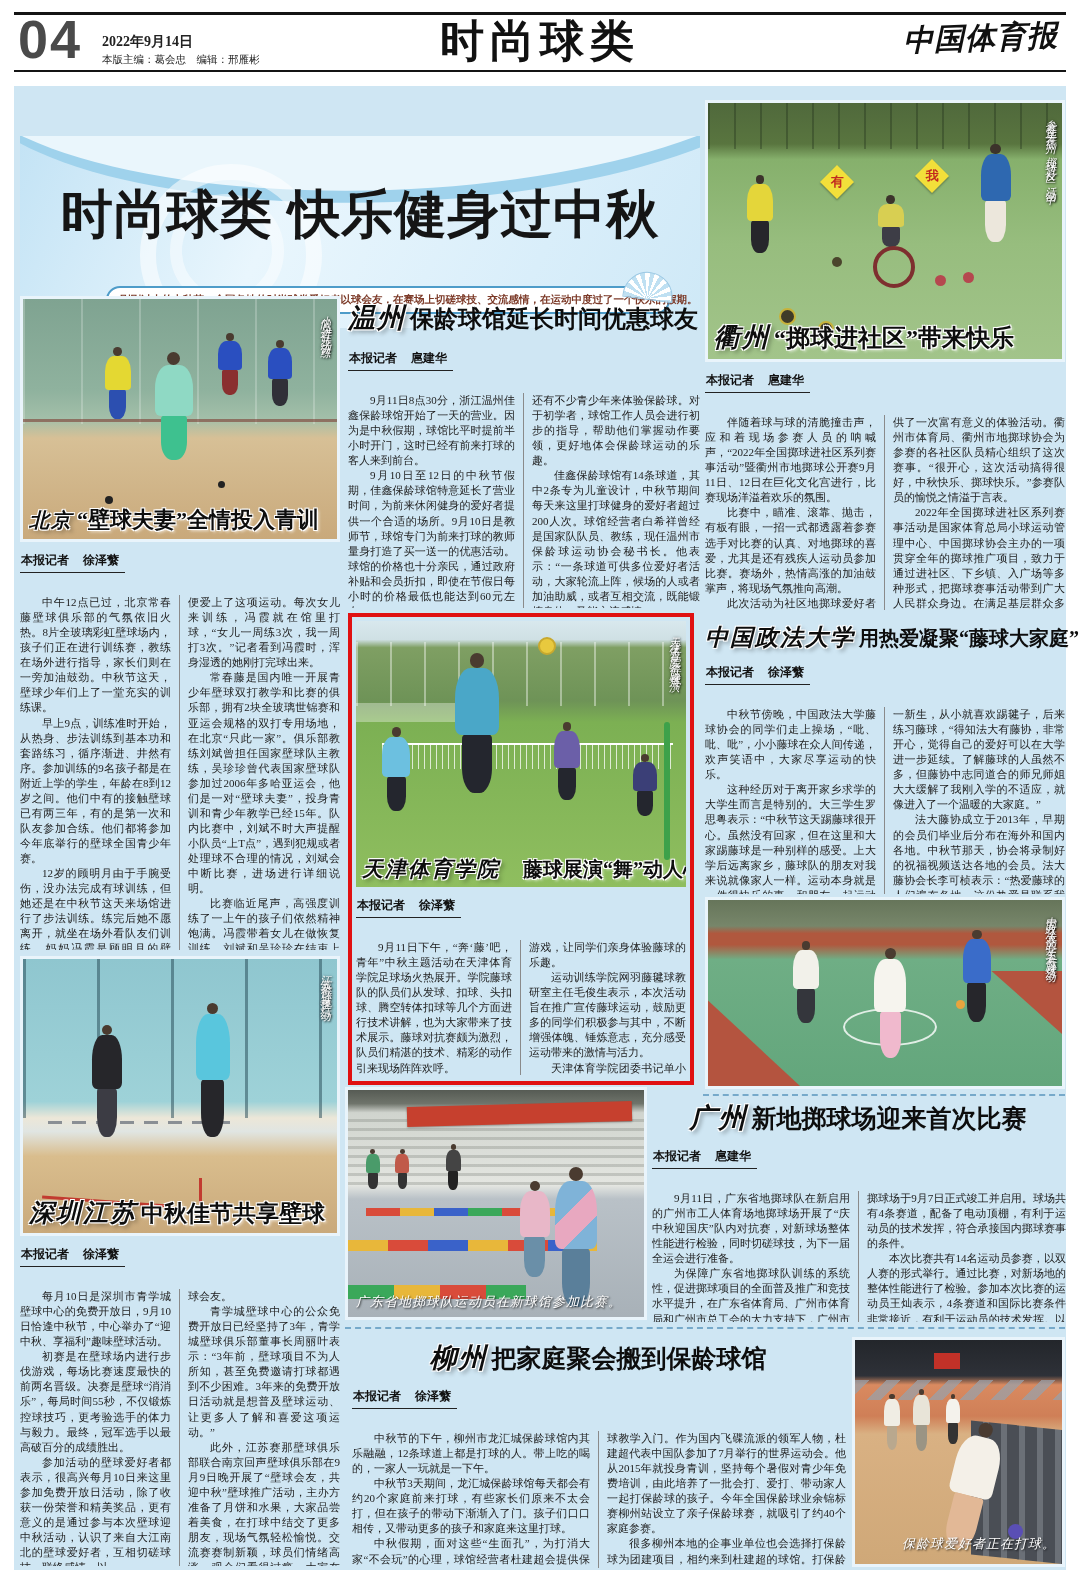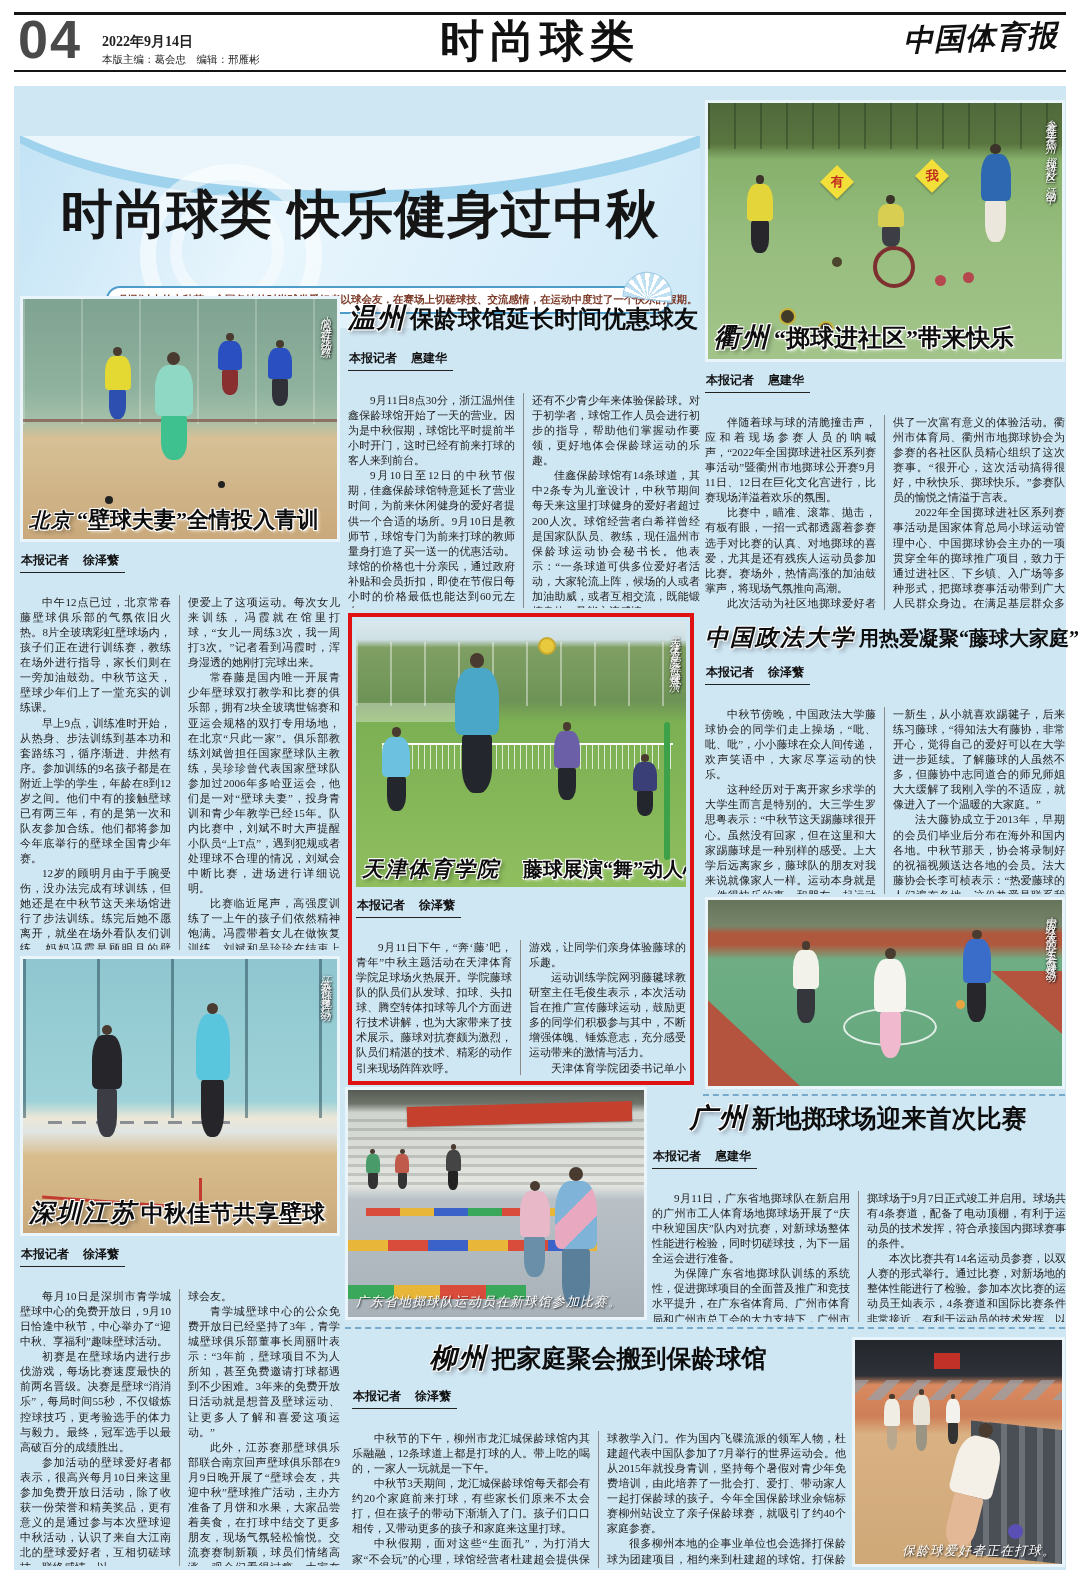--- a/index.html
+++ b/index.html
@@ -459,14 +459,14 @@
       <i class="fh"></i>
       <i class="ft" style="background:#f4f2ec;"></i>
       <i class="fl" style="background:#333;"></i>
     </div>
   <div class="fig" style="left:46%;top:36%;width:44px;height:128px;transform:rotate(14deg);">
       <i class="fh"></i>
       <i class="ft" style="background:#f4f0e8;"></i>
       <i class="fl" style="background:#e2b896;"></i>
     </div>
   <div class="ball" style="left:74%;top:82%;width:15px;height:15px;background:#5a4fb5;"></div>
-  <div class="pcap" style="right:6px;bottom:4px;">保龄球爱好者正在打球。</div>
+  <div class="pcap" style="right:6px;bottom:11px;">保龄球爱好者正在打球。</div>
 </div>
 
 </body></html>

